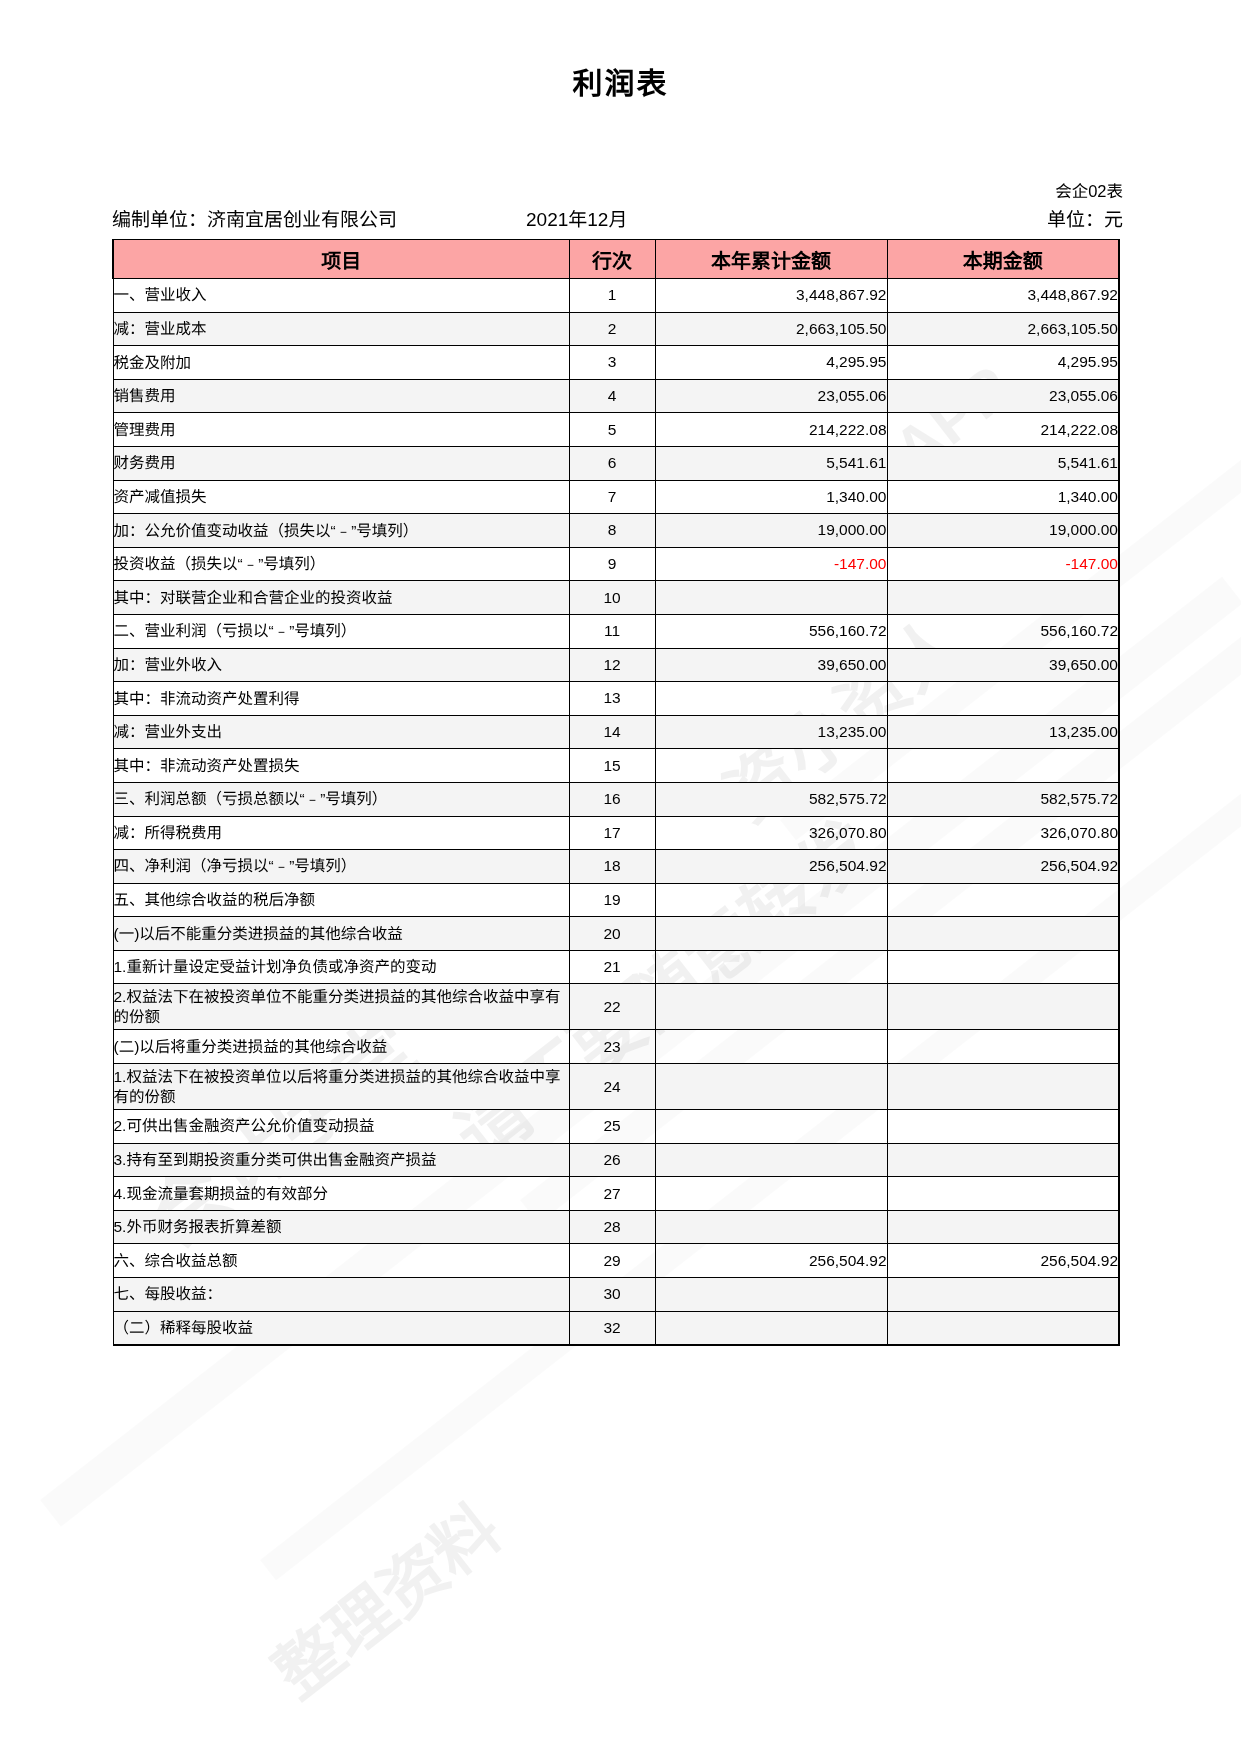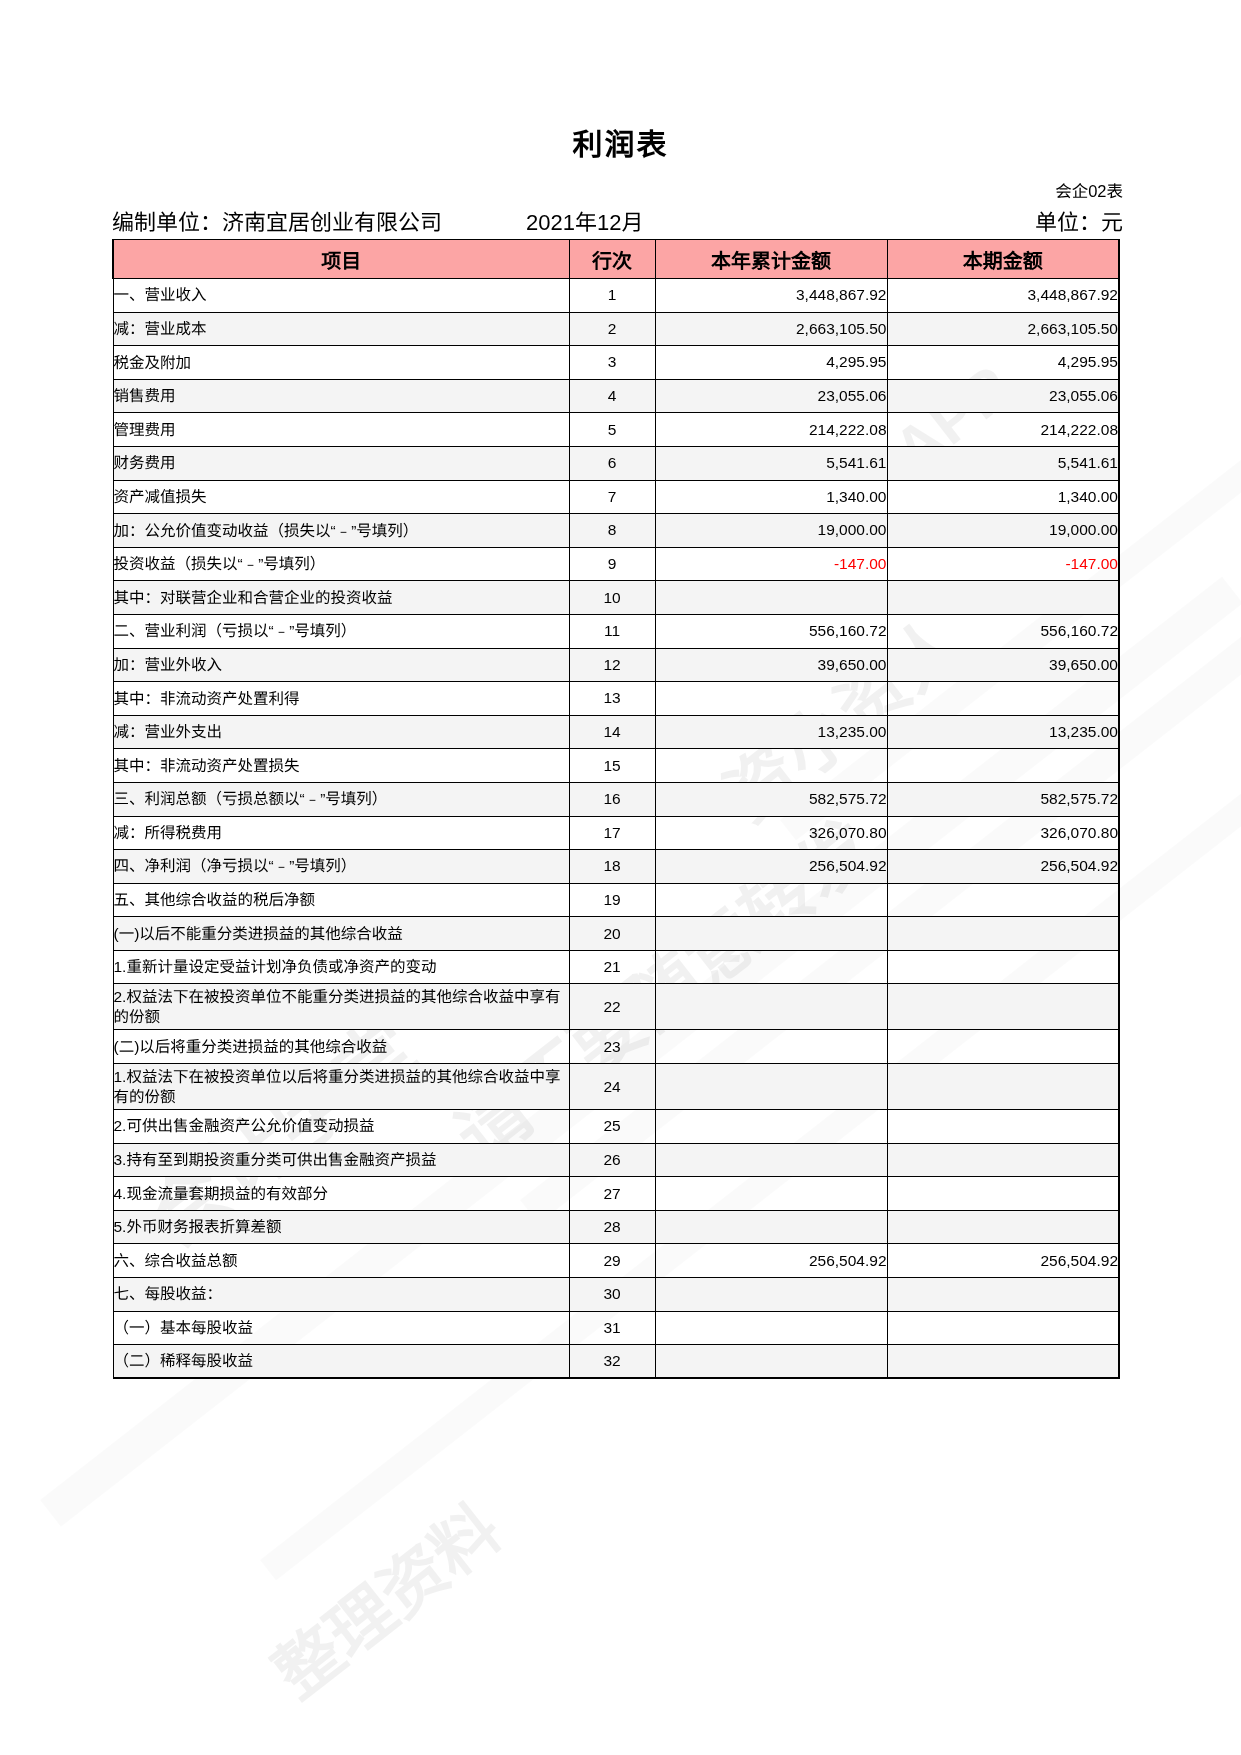--- a/index.html
+++ b/index.html
@@ -56,39 +56,39 @@
 
   .content { position: relative; z-index: 10; }
 
   
   .doc-title {
     text-align: center;
     font-size: 30px;
     font-weight: bold;
     letter-spacing: 2px;
     margin: 0;
-    padding-top: 120px;
+    padding-top: 59px;
     color: #000;
   }
 
   
   .meta-form-no {
     position: absolute;
     right: 118px;
     top: 178px;
     font-size: 16.5px;
     color: #000;
   }
   .meta-row {
     position: absolute;
     left: 112px;
     right: 118px;
     top: 204px;
     height: 24px;
-    font-size: 22px;
+    font-size: 19px;
   }
   .meta-unit-name {
     position: absolute;
     left: 0;
     top: 0;
     white-space: nowrap;
   }
   .meta-period {
     position: absolute;
     left: 414px;
@@ -395,26 +395,20 @@
               <td class="lineno">29</td>
               <td class="amount">256,504.92</td>
               <td class="amount last-col">256,504.92</td>
             </tr>
             <tr class="shade">
               <td class="item ind0">七、每股收益：</td>
               <td class="lineno">30</td>
               <td class="amount"></td>
               <td class="amount last-col"></td>
             </tr>
-            <tr>
-              <td class="item ind1">（一）基本每股收益</td>
-              <td class="lineno">31</td>
-              <td class="amount"></td>
-              <td class="amount last-col"></td>
-            </tr>
             <tr class="shade">
               <td class="item ind1">（二）稀释每股收益</td>
               <td class="lineno">32</td>
               <td class="amount"></td>
               <td class="amount last-col"></td>
             </tr>
           </tbody>
       </table>
     </div>
 

